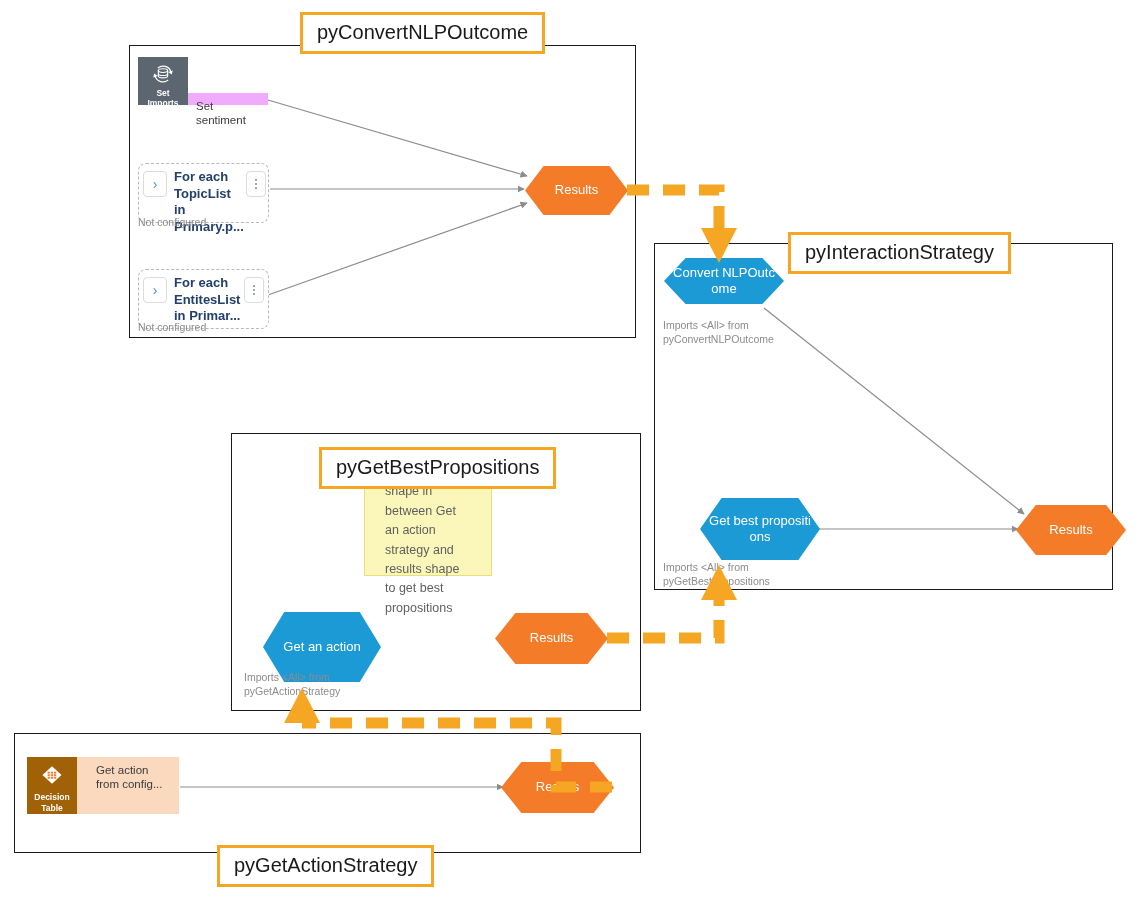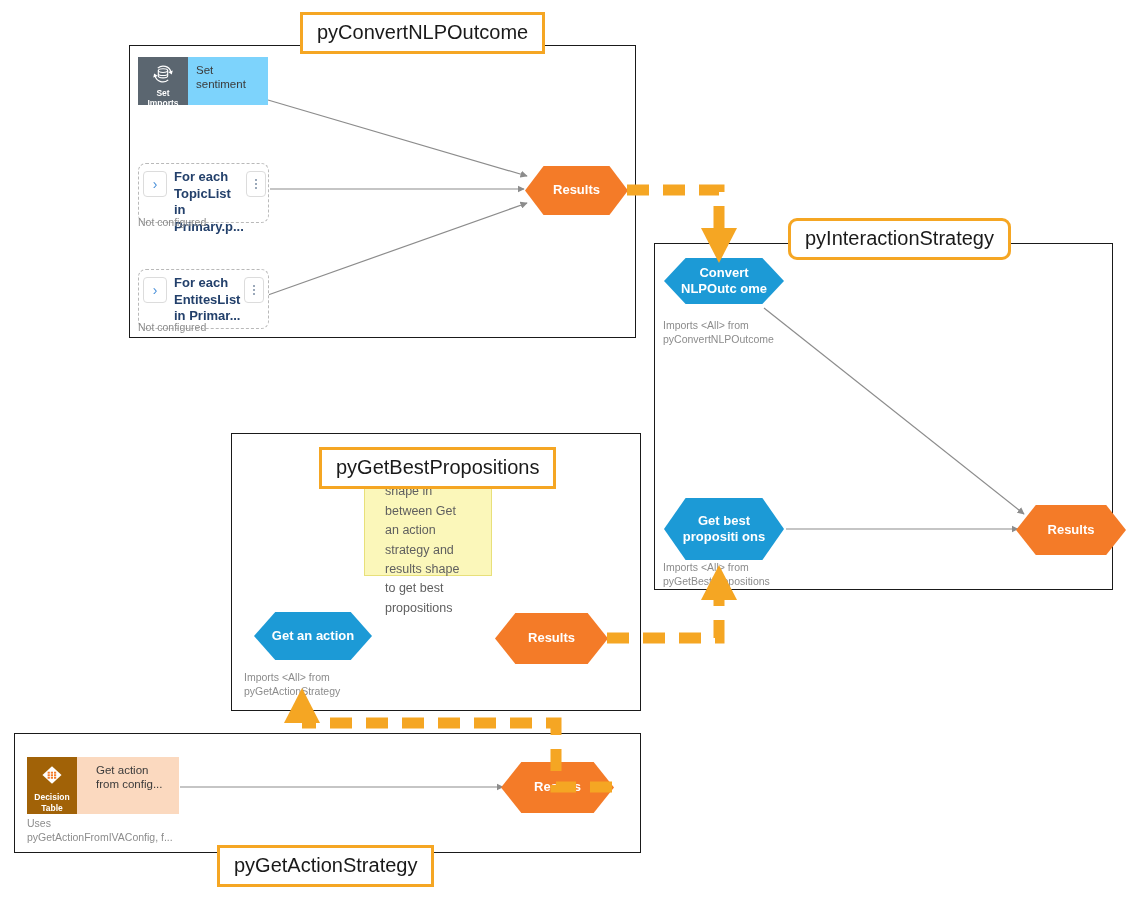--- a/index.html
+++ b/index.html
@@ -38,21 +38,21 @@
     z-index: 40;
   }
   
   .hex {
     position: absolute;
     display: flex;
     align-items: center;
     justify-content: center;
     text-align: center;
     color: #ffffff;
-    font-weight: bold;
+    font-weight: normal;
     font-size: 13px;
     line-height: 1.25;
     clip-path: polygon(18% 0%, 82% 0%, 100% 50%, 82% 100%, 18% 100%, 0% 50%);
     z-index: 25;
     box-sizing: border-box;
     padding: 0 6px;
   }
   .hex.orange { background: #F47B28; }
   .hex.blue   { background: #1C9AD6; }
   .hex .hex-label { display: block; width: 100%; }
@@ -91,21 +91,21 @@
   }
   .card .card-body {
     flex: 1 1 auto;
     padding: 6px 6px 0 8px;
     font-size: 11.5px;
     line-height: 1.25;
     color: #3b3b3b;
     box-sizing: border-box;
   }
   .card.setprop .card-icon { background: #5b6670; }
-  .card.setprop .card-body { background: #7dd3fc; }
+  .card.setprop .card-body { background: #f0abfc; margin-top: 36px; }
   .card.dectable .card-icon { background: #a16207; justify-content: space-between; }
   .card.dectable .card-body { background: #fbd9bf; padding-left: 19px; }
   .card .icon-glyph { margin-bottom: 3px; }
 
   
   .foreach {
     position: absolute;
     border: 1.5px dashed #b9b9b9;
     border-radius: 8px;
     background: #ffffff;
@@ -228,21 +228,21 @@
 
     <path d="M 607,638 L 719,638 L 719,600" stroke="#F5A623" stroke-width="11" fill="none" stroke-dasharray="22 14" stroke-linecap="butt"></path>
     <polygon points="719,565 701,600 737,600" fill="#F5A623"></polygon>
 
     <path d="M 612,787 L 556,787 L 556,723 L 302,723" stroke="#F5A623" stroke-width="11" fill="none" stroke-dasharray="22 14" stroke-linecap="butt"></path>
     <polygon points="302,688 284,723 320,723" fill="#F5A623"></polygon>
   </svg>
 
   <div class="panel-title" style="left:300px; top:12px;">pyConvertNLPOutcome</div>
 
-  <div class="panel-title" style="left:788px; top:218px;border-radius:9px;">pyInteractionStrategy</div>
+  <div class="panel-title" style="left:788px; top:232px;">pyInteractionStrategy</div>
 
   <div class="panel-title" style="left:319px; top:399px;margin-top:48px;">pyGetBestPropositions</div>
 
   <div class="panel-title" style="left:217px; top:845px;">pyGetActionStrategy</div>
 
   <div class="card setprop" style="left:138px; top:57px; width:130px; height:48px;">
     <div class="card-icon">
       <span class="icon-glyph">
         <svg width="22" height="18" viewBox="0 0 24 20" aria-hidden="true">
           <ellipse cx="12" cy="6.2" rx="5.2" ry="2.1" fill="none" stroke="#ffffff" stroke-width="1.2"></ellipse>
@@ -285,33 +285,33 @@
   <div class="hex orange" style="left:525px; top:166px; width:103px; height:49px;">
     <span class="hex-label">Results</span>
   </div>
 
   <div class="hex blue" style="left:664px; top:258px; width:120px; height:46px;">
     <span class="hex-label">Convert NLPOutc ome</span>
   </div>
   <div class="caption" style="left:663px; top:319px; width:190px;">Imports &lt;All&gt; from
 pyConvertNLPOutcome</div>
 
-  <div class="hex blue" style="left:664px; top:498px; width:120px; height:62px;justify-content:center;">
+  <div class="hex blue" style="left:700px; top:498px; width:120px; height:62px;justify-content:center;">
     <span class="hex-label">Get best propositi ons</span>
   </div>
   <div class="caption" style="left:663px; top:561px; width:200px;">Imports &lt;All&gt; from
 pyGetBestPropositions</div>
 
   <div class="hex orange" style="left:1016px; top:505px; width:110px; height:50px;">
     <span class="hex-label">Results</span>
   </div>
 
   <div class="sticky" style="left:364px; top:452px; width:128px; height:124px;">Add import shape in between Get an action strategy and results shape to get best propositions</div>
 
-  <div class="hex blue" style="left:254px; top:612px; width:118px; height:48px;">
+  <div class="hex blue" style="left:263px; top:612px; width:118px; height:70px;">
     <span class="hex-label">Get an action</span>
   </div>
   <div class="caption" style="left:244px; top:671px; width:190px;">Imports &lt;All&gt; from
 pyGetActionStrategy</div>
 
   <div class="hex orange" style="left:495px; top:613px; width:113px; height:51px;">
     <span class="hex-label">Results</span>
   </div>
 
   <div class="card dectable" style="left:27px; top:757px; width:152px; height:57px;">
@@ -330,20 +330,18 @@
             <rect x="10.7" y="13.0" width="2.4" height="2.1"></rect>
             <rect x="14.2" y="13.0" width="2.4" height="2.1"></rect>
           </g>
         </svg>
       </span>
       <span>Decision</span>
       <span>Table</span>
     </div>
     <div class="card-body">Get action from config...</div>
   </div>
-  <div class="caption" style="left:27px; top:817px; width:220px;">Uses
-pyGetActionFromIVAConfig, f...</div>
 
   <div class="hex orange" style="left:501px; top:762px; width:113px; height:51px;">
     <span class="hex-label">Results</span>
   </div>
 
 </div>
 
 </body></html>

